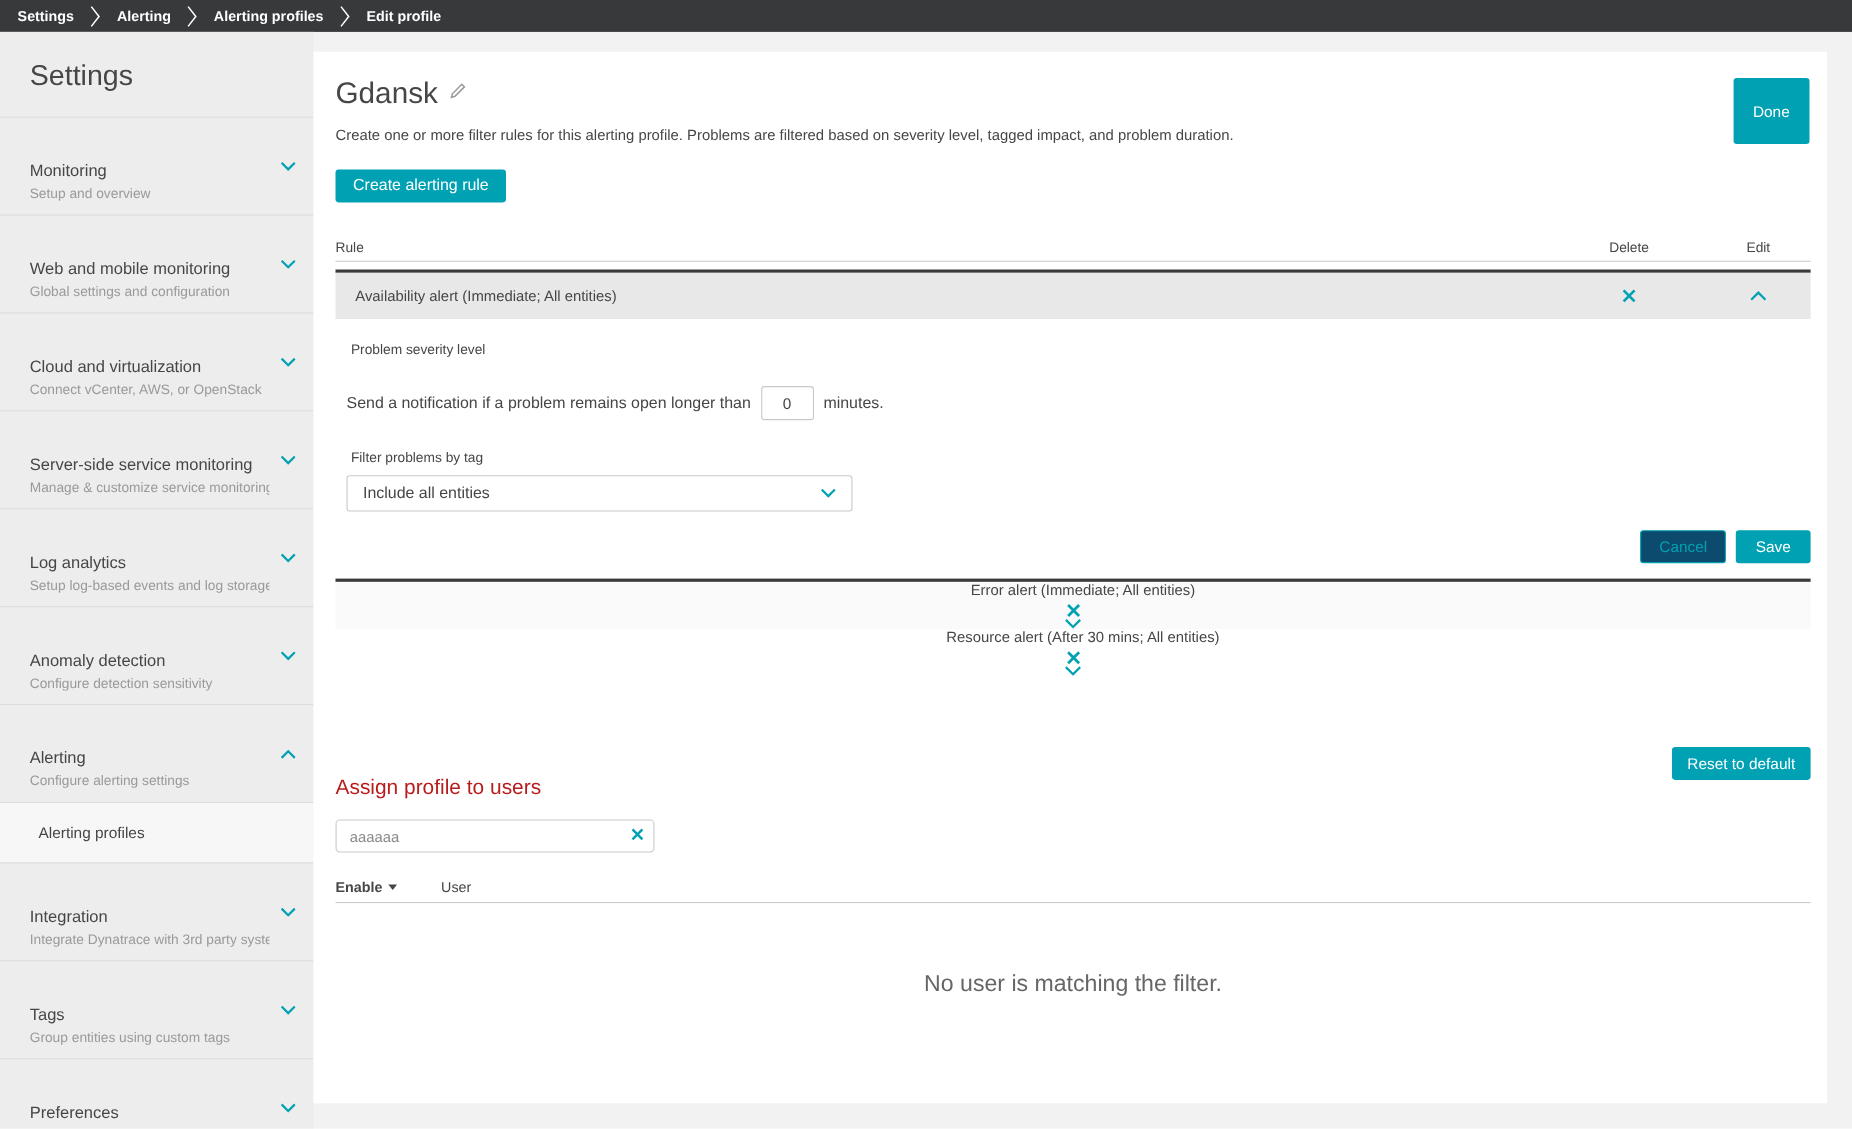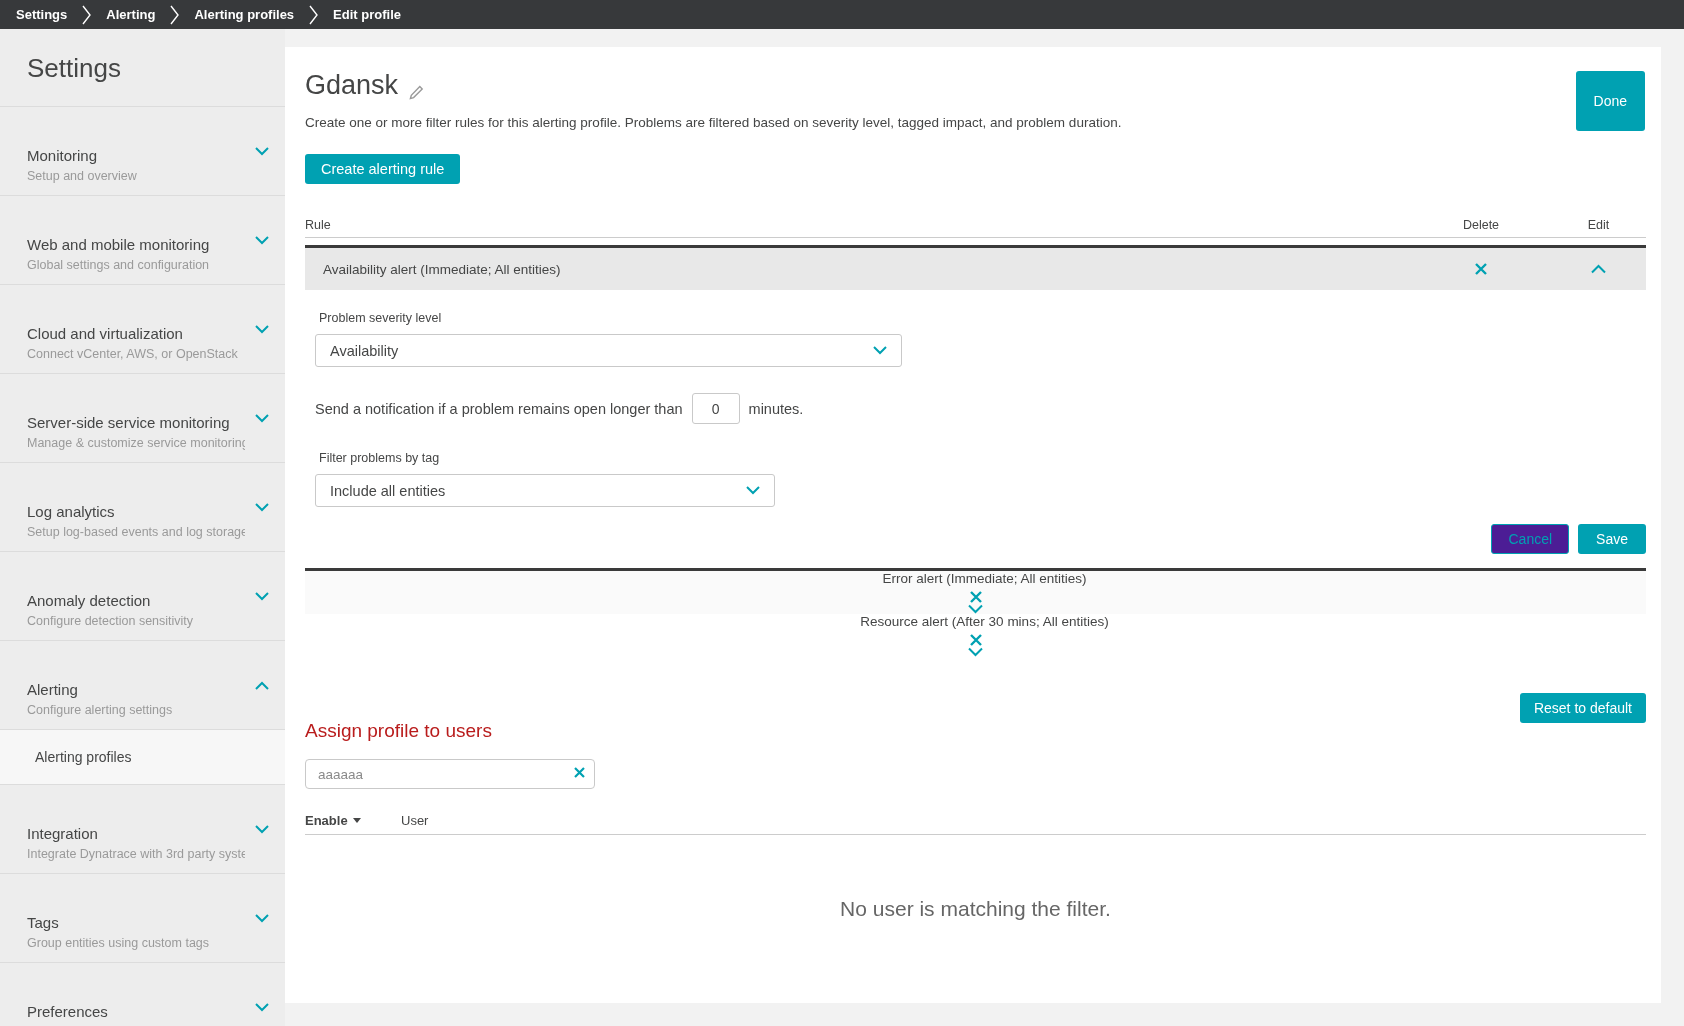--- a/index.html
+++ b/index.html
@@ -17,21 +17,21 @@
   .side-item { position:relative; padding:11px 40px 12px 27px; border-top:1px solid #dcdcdc; cursor:pointer; }
   .side-item .t { font-size:15px; color:#454646; margin-bottom:5px;margin-top:29px; }
   .side-item .s { font-size:12.5px; color:#9a9a9a; white-space:nowrap; overflow:hidden; }
   .side-item .chev { position:absolute; right:16px; top:50%; margin-top:-4px; }
   .side-sub { background:#f7f7f7; padding:19px 20px 19px 35px; border-top:1px solid #dcdcdc; font-size:14px; color:#454646; cursor:pointer; }
   .side-end { border-top:1px solid #dcdcdc; }
 
   
   .main { position:absolute; left:285px; top:47px; width:1376px; height:956px; background:#fff; padding:0 15px 0 20px; }
   .done-btn { position:absolute; top:24px; right:16px; background:#00a1b2; color:#fff; border:none; border-radius:3px; font-size:14px; padding:22px 18px; cursor:pointer; font-family:inherit;text-align:right; }
-  .page-title-row { display:flex; align-items:flex-end; gap:10px; padding-top:23px; }
+  .page-title-row { display:flex; align-items:flex-start; gap:10px; padding-top:23px; }
   .page-title { font-size:27px; font-weight:300; color:#454646; }
   .pencil { cursor:pointer; margin-top:4px; }
   .page-desc { font-size:13.5px; color:#454646; margin-top:14px; }
   .create-btn { margin-top:24px; background:#00a1b2; color:#fff; border:none; border-radius:3px; font-size:14.5px; padding:7px 16px; cursor:pointer; font-family:inherit; }
 
   
   .rule-head { display:flex; align-items:flex-end; margin-top:34px; border-bottom:1px solid #ccc; padding-bottom:5px; }
   .rule-head .h-rule { flex:1; font-size:12.5px; color:#454646; }
   .col-del { width:140px; text-align:center; font-size:12.5px; }
   .col-edit { width:95px; text-align:center; font-size:12.5px; }
@@ -42,29 +42,29 @@
   .icon-btn { cursor:pointer; display:inline-flex; align-items:center; justify-content:center; }
 
   .exp-body { padding:0 0 0 10px; }
   .f-label { font-size:12.5px; color:#454646; margin:21px 0 9px 4px; }
   .select { width:587px; height:33px; border:1px solid #c9c9c9; border-radius:3px; background:#fff; display:flex; align-items:center; padding:0 14px; font-size:14.5px; cursor:pointer; }
   .select .chev { margin-left:auto; }
   .select.narrow { width:460px; }
   .notify-row { display:flex; align-items:center; margin-top:26px; font-size:14.5px; }
   .mins-input { width:48px; height:31px; border:1px solid #c9c9c9; border-radius:3px; text-align:center; font-size:14px; color:#454646; margin:0 9px; font-family:inherit; }
   .exp-footer { display:flex; justify-content:flex-end; gap:9px; padding:17px 0 14px 0; }
-  .cancel-btn { background:#4c1d95; color:#00a1b2; border:1px solid #00a1b2; border-radius:3px; font-size:14px; padding:6px 16px; cursor:pointer; font-family:inherit; }
+  .cancel-btn { background:#0c4a6e; color:#00a1b2; border:1px solid #00a1b2; border-radius:3px; font-size:14px; padding:6px 16px; cursor:pointer; font-family:inherit; }
   .save-btn { background:#00a1b2; color:#fff; border:none; border-radius:3px; font-size:14px; padding:7px 18px; cursor:pointer; font-family:inherit; }
 
   .rule-row { display:flex; align-items:center; height:43px;flex-direction:column; }
   .rule-row:nth-child(odd) { background:#fafafa; }
   .rule-row .r-title { flex:1; padding-left:18px; font-size:13.5px; }
 
   
-  .assign-top { position:relative; margin-top:36px; }
+  .assign-top { position:relative; margin-top:64px; }
   .reset-btn { position:absolute; right:0; top:0; background:#00a1b2; color:#fff; border:none; border-radius:3px; font-size:14px; padding:7px 14px; cursor:pointer; font-family:inherit; }
   .assign-heading { font-size:19px; color:#b91c1c; padding-top:27px; }
   .search-wrap { position:relative; width:290px; margin-top:17px; }
   .search-input { width:100%; height:30px; border:1px solid #c9c9c9; border-radius:4px; padding:0 30px 0 12px; font-size:13.5px; color:#8a8a8a; font-family:inherit; outline:none; }
   .search-clear { position:absolute; right:9px; top:7px; }
   .user-head { display:flex; align-items:center; margin-top:24px; border-bottom:1px solid #ccc; padding-bottom:6px; }
   .user-head .enable { font-size:13px; font-weight:700; color:#454646; width:96px; display:flex; align-items:center; gap:5px; cursor:pointer; }
   .tri-down { width:0; height:0; border-left:4px solid transparent; border-right:4px solid transparent; border-top:5px solid #454646; display:inline-block; }
   .user-head .user { font-size:13px; color:#454646; }
   .empty-msg { text-align:center; font-size:21px; font-weight:300; color:#666; margin-top:62px; }
@@ -226,28 +226,20 @@
           </svg>
       </span>
       <span class="col-edit icon-btn">
         <svg width="15" height="10">
             <polyline points="1,8.5 7.5,2 14,8.5" fill="none" stroke="#00a1b2" stroke-width="2"></polyline>
           </svg>
       </span>
     </div>
     <div class="exp-body">
       <div class="f-label">Problem severity level</div>
-      <div class="select">
-        <span>Availability</span>
-        <span class="chev">
-            <svg width="14" height="9">
-              <polyline points="1,1 7,7 13,1" fill="none" stroke="#00a1b2" stroke-width="2"></polyline>
-            </svg>
-          </span>
-      </div>
 
       <div class="notify-row">
         <span>Send a notification if a problem remains open longer than</span>
         <input class="mins-input" value="0" style="">
         <span>minutes.</span>
       </div>
 
       <div class="f-label" style="margin-top:27px;">Filter problems by tag</div>
       <div class="select narrow">
         <span>Include all entities</span>

